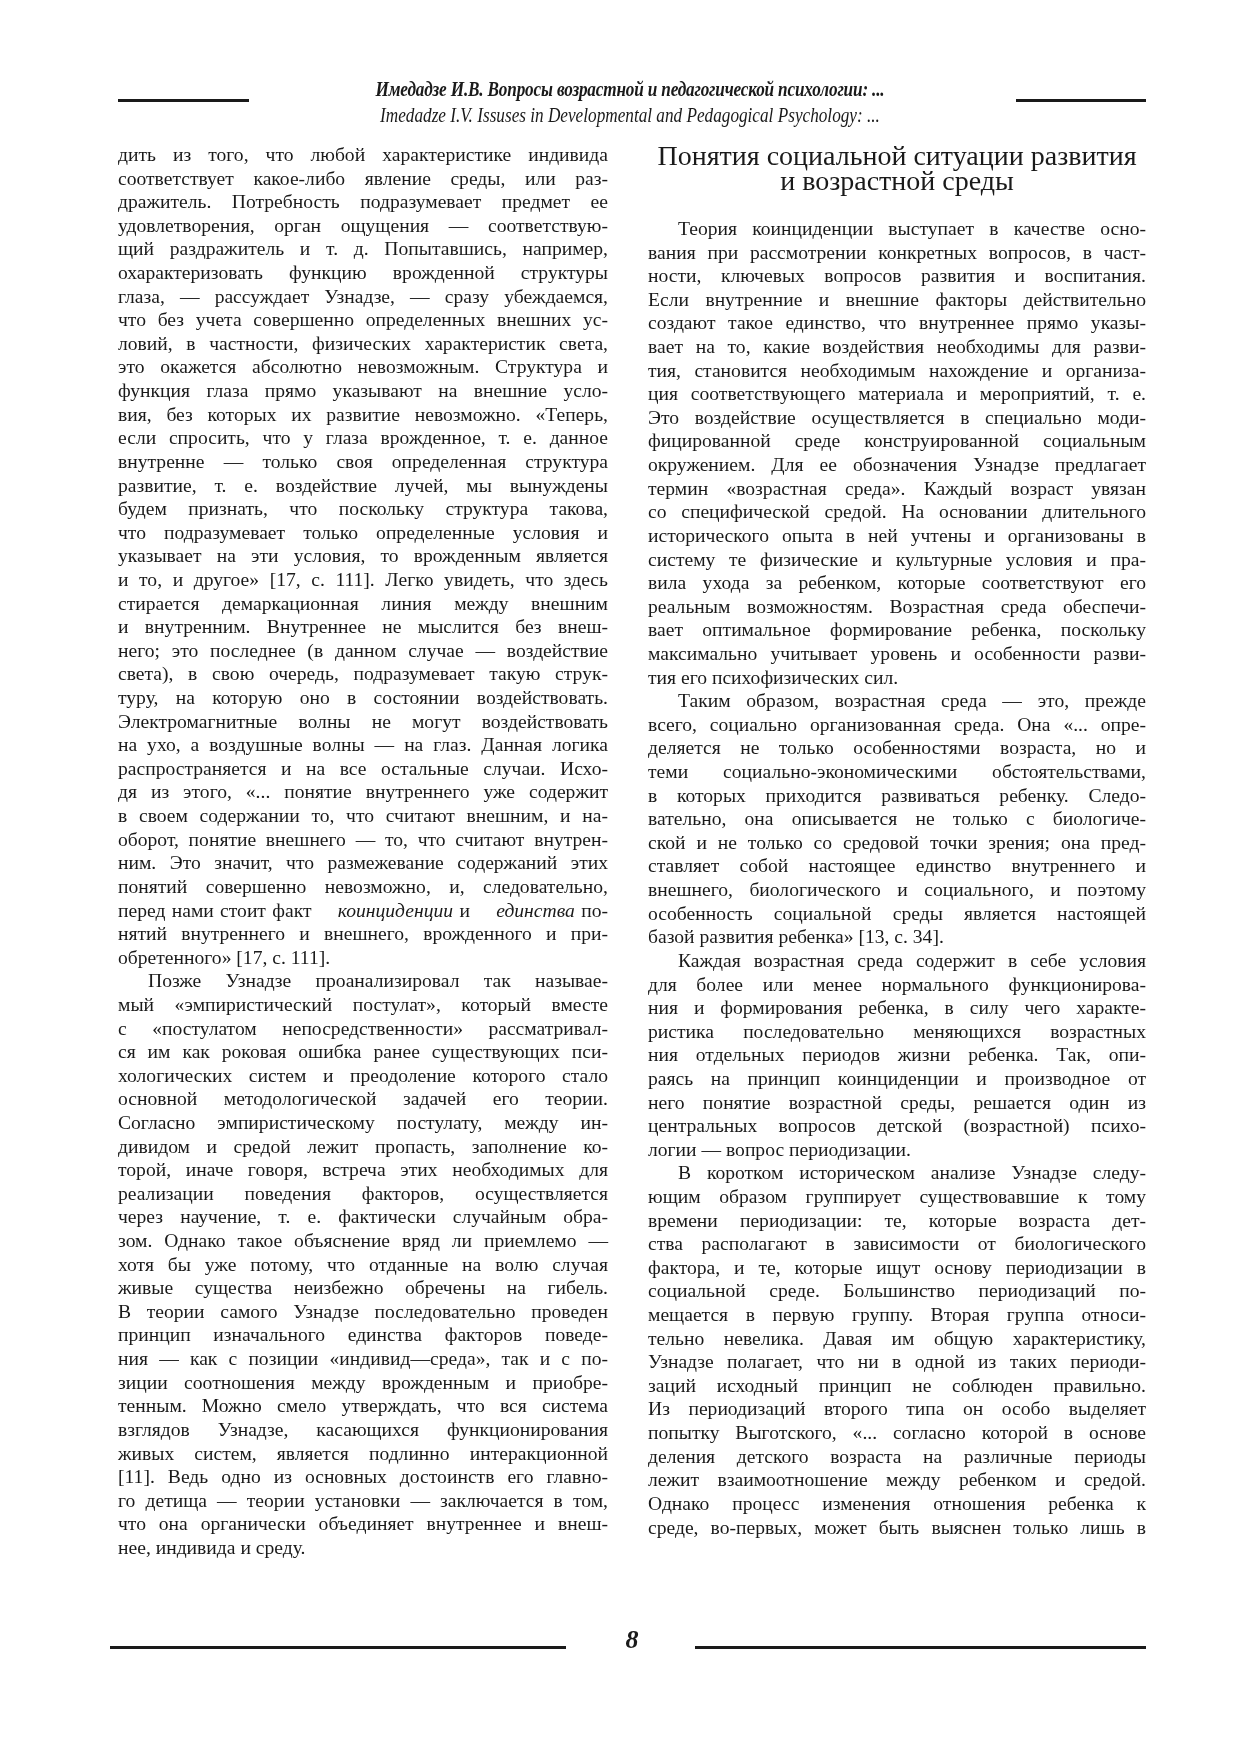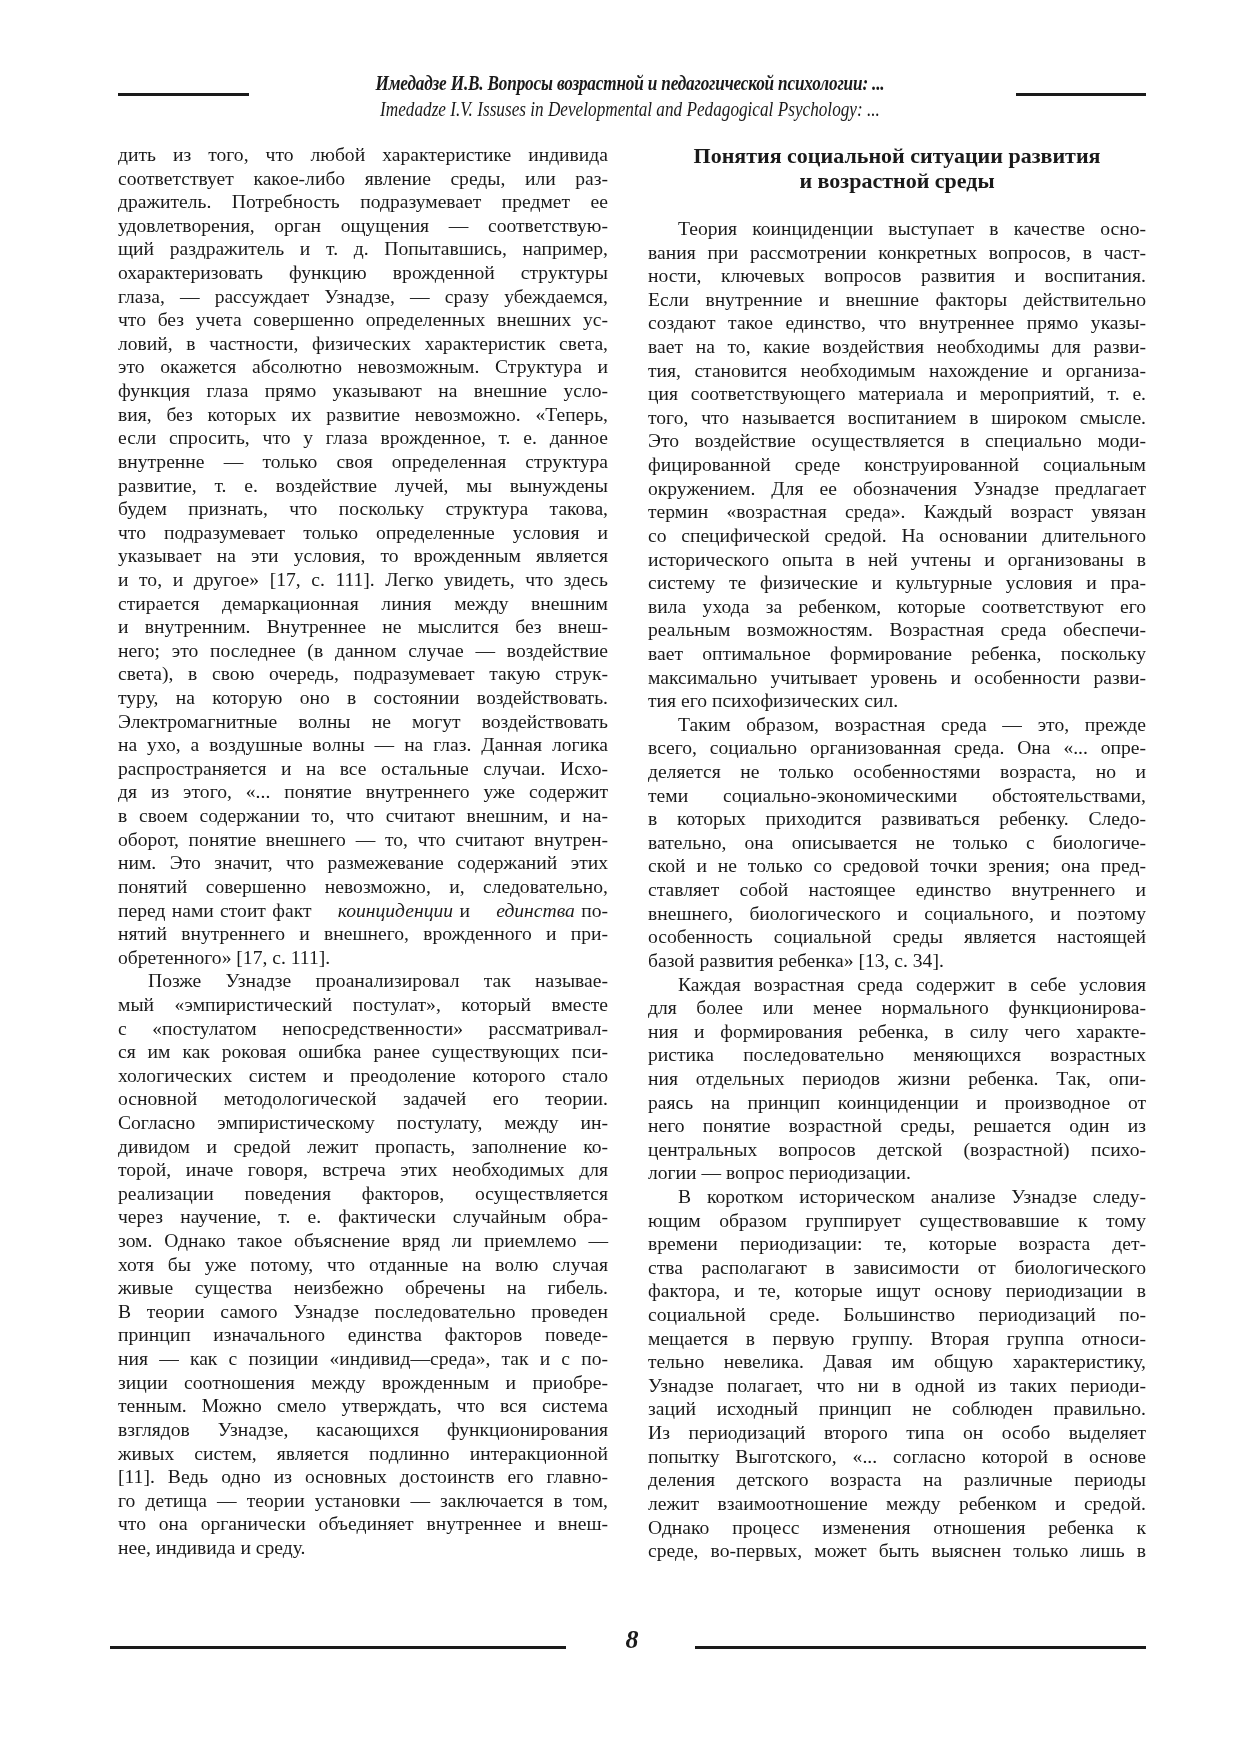--- a/index.html
+++ b/index.html
@@ -12,21 +12,21 @@
       height: 1754px;
       position: relative;
       overflow: hidden;
       color: #1a1a1a;
       font-family: "Liberation Serif", "DejaVu Serif", serif;
     }
     
     .running-header {
       position: absolute;
       left: 0;
-      top: 64px;
+      top: 70px;
       width: 1240px;
       height: 60px;
     }
     .header-rule {
       position: absolute;
       top: 29px;
       height: 3px;
       background: #1a1a1a;
     }
     .header-rule.left  { left: 118px; width: 131px; }
@@ -77,22 +77,22 @@
       overflow: visible;
     }
     .line.last {
       text-align-last: left;
     }
     .line.indent {
       padding-left: 30px;
     }
     .section-heading {
       text-align: center;
-      font-weight: bold;
-      font-size: 22px;
+      font-weight: normal;
+      font-size: 28px;
       line-height: 25px;
       margin: 0 0 0 0;
       padding-top: 0;
       height: 74px;
     }
     .section-heading .hl {
       display: block;
     }
     em.it {
       font-style: italic;
@@ -206,21 +206,20 @@
   </div>
   <div id="rp1">
       <span class="line indent">Теория коинциденции выступает в качестве осно-</span>
       <span class="line">вания при рассмотрении конкретных вопросов, в част-</span>
       <span class="line">ности, ключевых вопросов развития и воспитания.</span>
       <span class="line">Если внутренние и внешние факторы действительно</span>
       <span class="line">создают такое единство, что внутреннее прямо указы-</span>
       <span class="line">вает на то, какие воздействия необходимы для разви-</span>
       <span class="line">тия, становится необходимым нахождение и организа-</span>
       <span class="line">ция соответствующего материала и мероприятий, т. е.</span>
-      <span class="line">того, что называется воспитанием в широком смысле.</span>
       <span class="line">Это воздействие осуществляется в специально моди-</span>
       <span class="line">фицированной среде конструированной социальным</span>
       <span class="line">окружением. Для ее обозначения Узнадзе предлагает</span>
       <span class="line">термин «возрастная среда». Каждый возраст увязан</span>
       <span class="line">со специфической средой. На основании длительного</span>
       <span class="line">исторического опыта в ней учтены и организованы в</span>
       <span class="line">систему те физические и культурные условия и пра-</span>
       <span class="line">вила ухода за ребенком, которые соответствуют его</span>
       <span class="line">реальным возможностям. Возрастная среда обеспечи-</span>
       <span class="line">вает оптимальное формирование ребенка, поскольку</span>

